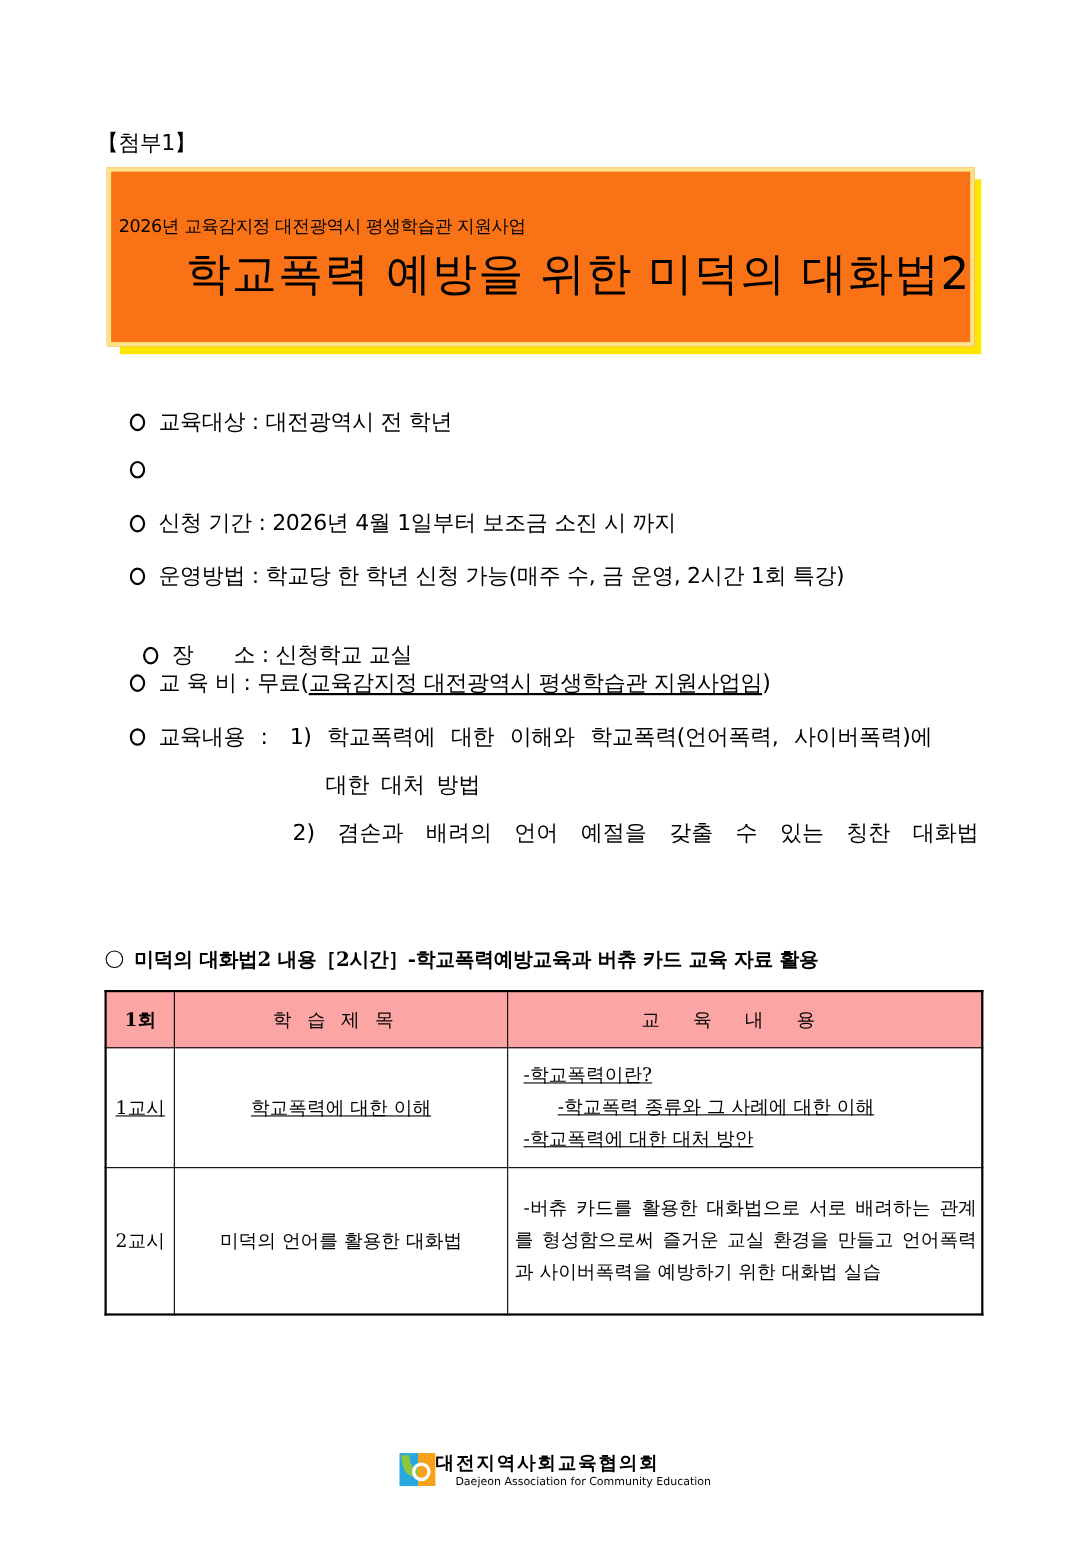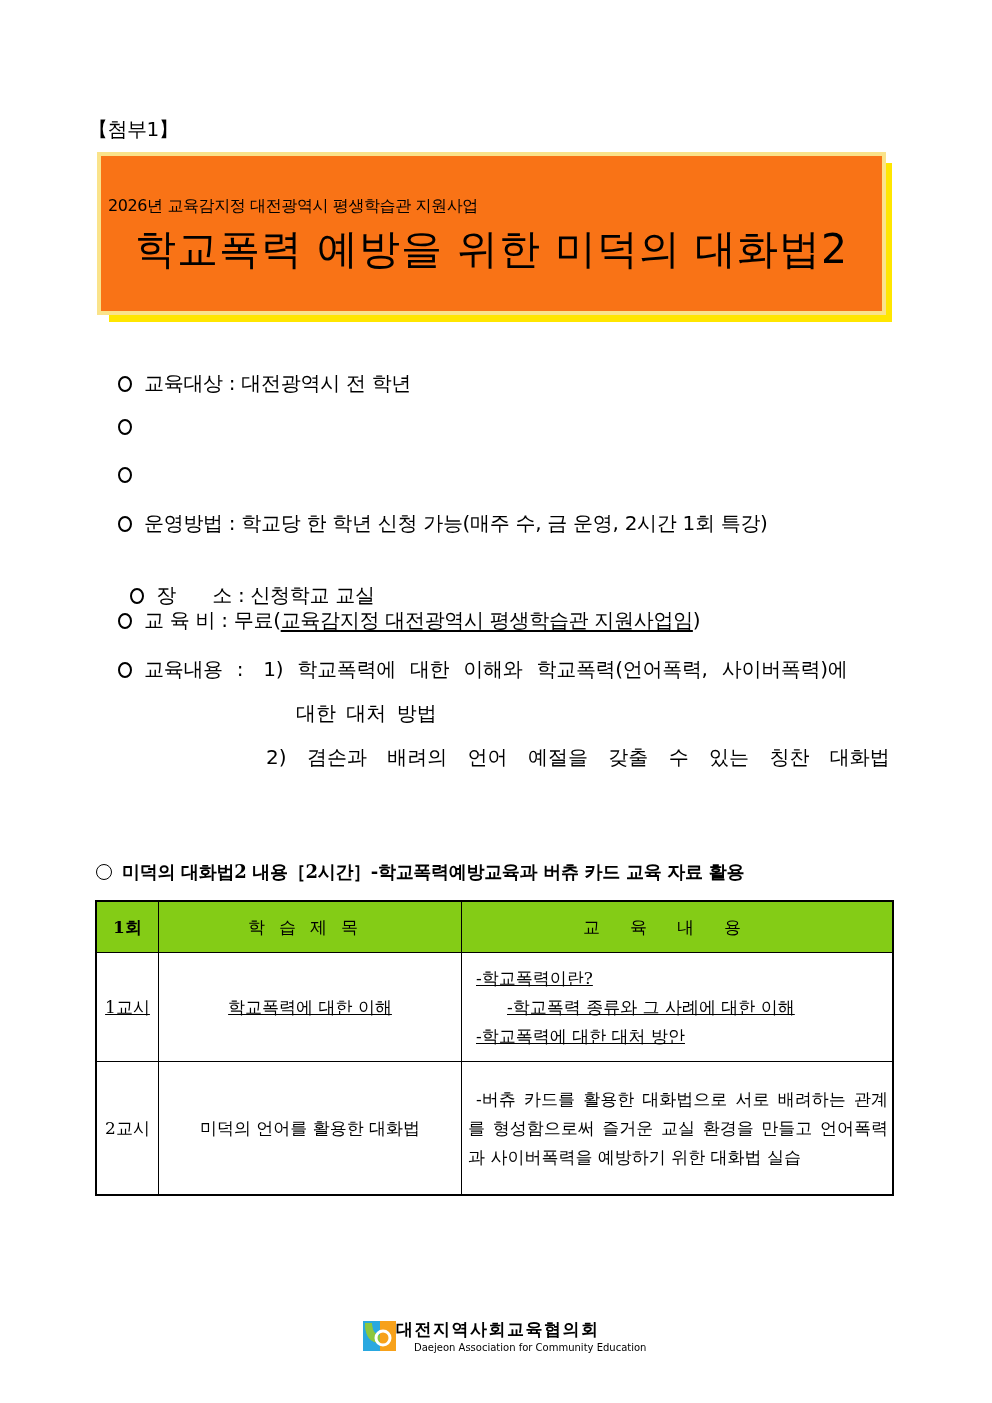--- a/index.html
+++ b/index.html
@@ -5,38 +5,38 @@
   html, body { margin:0; padding:0; background:#ffffff; }
   body { width:992px; height:1403px; position:relative; overflow:hidden;
          font-family:"DejaVu Serif","Liberation Serif",serif; color:#000; }
   .attach { position:absolute; left:88px; top:116px; font-size:20px;
             font-family:"DejaVu Sans","Liberation Sans",sans-serif; letter-spacing:-0.5px; }
   .title-shadow { position:absolute; left:109px; top:163px; width:783px; height:159px; background:#ffe600; }
   .title-box { position:absolute; left:97px; top:152px; width:781px; height:155px;
                background:#f97316; border:4px solid #fae38a; }
   .title-sub { position:absolute; left:7px; top:40px; font-size:16px;
                font-family:"DejaVu Sans","Liberation Sans",sans-serif; letter-spacing:-0.4px; }
-  .title-main { position:absolute; left:0; right:0; top:66px; text-align:center; font-size:41px;
+  .title-main { position:absolute; left:0; right:0; top:66px; text-align:right; font-size:41px;
                 font-family:"DejaVu Sans","Liberation Sans",sans-serif; letter-spacing:1px; }
   .info { position:absolute; left:118px; font-size:20px;
           font-family:"DejaVu Sans","Liberation Sans",sans-serif; letter-spacing:-0.3px; white-space:nowrap; }
   .bullet { display:inline-block; width:14px; height:16px; border:2px solid #000; border-radius:50%;
             vertical-align:-2px; margin-right:12px; box-sizing:border-box; }
   .u { text-decoration:underline; text-underline-offset:3px;margin-top:16px; }
   .cont { position:absolute; font-size:20px; font-family:"DejaVu Sans","Liberation Sans",sans-serif;
           white-space:nowrap; word-spacing:8px; }
   .sec-head { position:absolute; left:96px; top:860px; font-size:18px; font-weight:bold;
               font-family:"DejaVu Serif","Liberation Serif",serif; white-space:nowrap; letter-spacing:-0.3px; }
   .sec-bullet { display:inline-block; width:16px; height:16px; border:1.5px solid #000; border-radius:50%;
                 vertical-align:-2px; margin-right:10px; box-sizing:border-box; }
   table.sched { position:absolute; left:95px; top:900px; width:799px; border-collapse:collapse;
                 font-size:17px; font-family:"DejaVu Serif","Liberation Serif",serif; }
   table.sched th, table.sched td { border:1px solid #000; }
   table.sched { border:2px solid #000; }
-  table.sched th { background:#84cc16; height:48px; font-weight:normal; letter-spacing:14px;margin-top:39px; }
+  table.sched th { background:#fca5a5; height:48px; font-weight:normal; letter-spacing:14px;margin-top:39px; }
   table.sched th.c0 { letter-spacing:0; font-weight:bold; }
   td.period { width:59px; text-align:center; }
   td.topic { width:300px; text-align:center; }
   td.content { padding:4px 4px 4px 6px; line-height:29px; }
   tr.r1 td { height:100px;text-decoration:underline; }
   tr.r2 td { height:124px; }
   td.content.just { text-align:justify; }
   .logo { position:absolute; left:363px; top:1318px; display:flex; align-items:center; }
   .logo-mark { width:33px; height:30px; position:relative; }
   .logo-text { }
@@ -54,21 +54,21 @@
   <div class="title-main">학교폭력 예방을 위한 미덕의 대화법2</div>
 </div>
 
 <div class="info" style="top:370px;">
   <span class="bullet"></span><span>교육대상 : 대전광역시 전 학년</span>
 </div>
 <div class="info" style="top:414px;">
   <span class="bullet"></span>
 </div>
 <div class="info" style="top:462px;">
-  <span class="bullet"></span>
+  <span class="bullet"></span><span>신청 기간 : 2026년 4월 1일부터 보조금 소진 시 까지</span>
 </div>
 <div class="info" style="top:510px;">
   <span class="bullet"></span><span>운영방법 : 학교당 한 학년 신청 가능(매주 수, 금 운영, 2시간 1회 특강)</span>
 </div>
 <div class="info" style="top:558px; white-space:pre;">
   <span class="bullet"></span><span>장      소 : 신청학교 교실</span>
 </div>
 <div class="info" style="top:607px;">
   <span class="bullet"></span><span>교 육 비 : 무료(</span><span class="u">교육감지정 대전광역시 평생학습관 지원사업임</span><span>)</span>
 </div>

